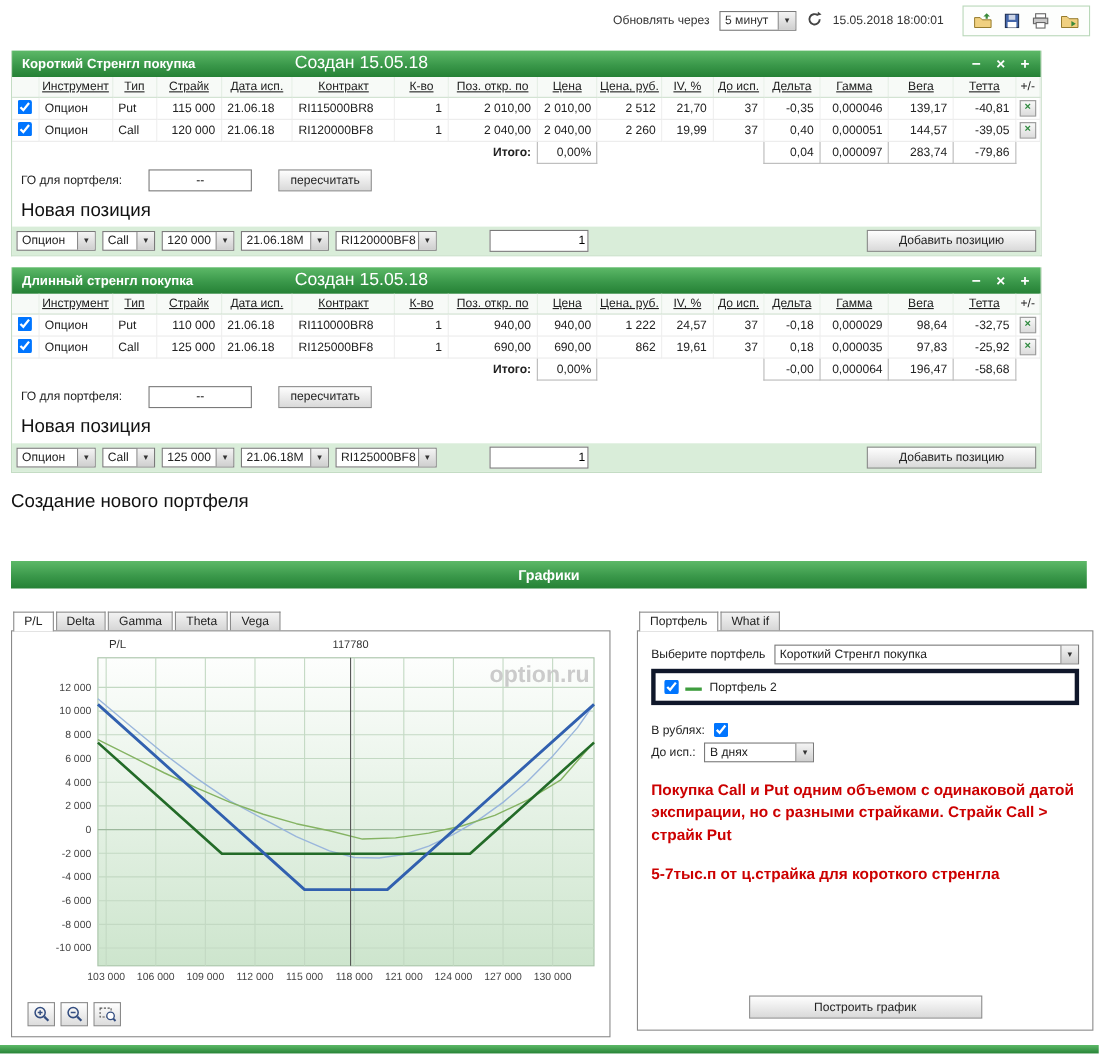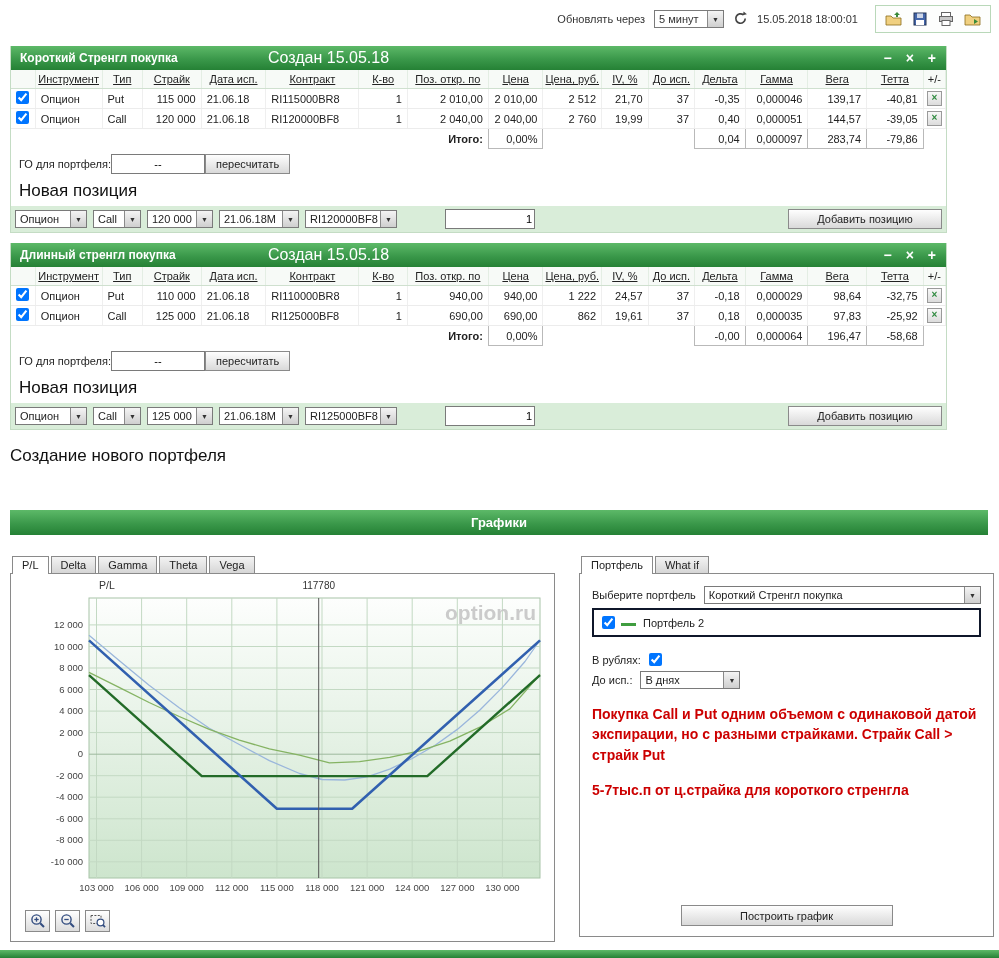--- a/index.html
+++ b/index.html
@@ -31,21 +31,21 @@
   .hlink{text-decoration:underline;color:#222;cursor:pointer;}
   .hlink.plain{text-decoration:none;cursor:default;}
   .ptable td{padding:2px 5px;border-right:1px solid #efefef;border-bottom:1px solid #ececec;white-space:nowrap;overflow:hidden;height:15px;}
   .ptable .chk{text-align:center;padding:0;}
   .ptable .num{text-align:right;}
   .ptable tr.totals td{border:none;}
   .ptable tr.totals .tbox{border:1px solid #b9b9b9;background:#fff;}
   .ptable .bold{font-weight:bold;}
   .delbox{display:inline-block;width:13px;height:13px;line-height:12px;text-align:center;border:1px solid #9a9a9a;background:linear-gradient(#f8f8f8,#dcdcdc);color:#2f8a3f;font-size:10px;font-weight:bold;cursor:pointer;}
 
-  .go-row{display:flex;align-items:center;gap:0;padding:5px 8px 4px;font-size:11px;}
+  .go-row{display:flex;align-items:center;gap:24px;padding:5px 8px 4px;font-size:11px;}
   .go-input{width:88px;height:16px;border:1px solid #7a7a7a;text-align:center;font-size:11px;font-family:"Liberation Sans",sans-serif;}
   .newpos-title{font-size:17px;color:#111;padding:3px 8px 5px;}
   .newpos-row{display:flex;align-items:center;gap:6px;background:#d9edd9;padding:3px 4px;}
   .np-qty{width:84px;height:16px;border:1px solid #7a7a7a;text-align:right;font-size:11px;margin-left:42px;font-family:"Liberation Sans",sans-serif;}
   .np-add{margin-left:auto;width:154px;}
 
   .w72{width:72px}.w48{width:48px}.w66{width:66px}.w80{width:80px}.w92{width:92px}.w120{width:120px}.w100{width:100px}.w70{width:70px}
 
   
   .create-title{font-size:17px;color:#111;margin:16px 0 5px 10px;}
@@ -64,21 +64,21 @@
   .chart-panel{border:1px solid #8a8a8a;background:#fff;width:545px;box-sizing:border-box;position:relative;z-index:1;}
   #chart-svg{display:block;}
   .zoom-row{display:flex;gap:5px;padding:2px 0 9px 14px;}
   .zbtn{width:25px;height:22px;border:1px solid #8a8a8a;background:linear-gradient(#ffffff,#dcdcdc);display:flex;align-items:center;justify-content:center;padding:0;cursor:pointer;}
 
   .chart-right{width:415px;}
   .right-panel{border:1px solid #8a8a8a;background:#fff;width:415px;height:364px;display:flex;flex-direction:column;padding:12px 12px 10px;box-sizing:border-box;position:relative;z-index:1;}
   .rrow{display:flex;align-items:center;gap:8px;font-size:11px;}
   .rrow .grow{flex:1;}
   .cmp-label{font-size:11px;margin-top:11px;}
-  .cmp-box{border:2px solid #0f172a;margin-top:4px;padding:6px 8px;display:flex;align-items:center;font-size:11px;}
+  .cmp-box{border:4px solid #0f172a;margin-top:4px;padding:6px 8px;display:flex;align-items:center;font-size:11px;}
   .cmp-item{display:flex;align-items:center;cursor:pointer;}
   .legend-dash{width:15px;height:3px;background:#3f9d3f;display:inline-block;margin:4px 7px 0 6px;}
   .rub-row{margin-top:16px;}
   .days-row{margin-top:5px;}
   .note{color:#cc0000;font-weight:bold;font-size:14px;line-height:1.45;margin:15px 0 0;}
   .spacer{flex:1;}
   .build{align-self:center;width:212px;height:21px;}
 
   .bottom-bar{position:absolute;left:0;bottom:0;width:999px;height:8px;background:linear-gradient(#5db968,#258135);}
   input[type=checkbox]{margin:0;width:13px;height:13px;}
@@ -197,21 +197,21 @@
           <tr>
             <td class="chk"><input type="checkbox" checked="" style=""></td>
             <td class="">Опцион</td>
             <td class="">Call</td>
             <td class="num">120 000</td>
             <td class="">21.06.18</td>
             <td class="">RI120000BF8</td>
             <td class="num">1</td>
             <td class="num">2 040,00</td>
             <td class="num">2 040,00</td>
-            <td class="num">2 760</td>
+            <td class="num">2 260</td>
             <td class="num">19,99</td>
             <td class="num">37</td>
             <td class="num">0,40</td>
             <td class="num">0,000051</td>
             <td class="num">144,57</td>
             <td class="num">-39,05</td>
             <td class="chk"><span class="delbox">×</span></td>
           </tr>
           <tr class="totals">
             <td colspan="8" class="num bold">Итого:</td>

